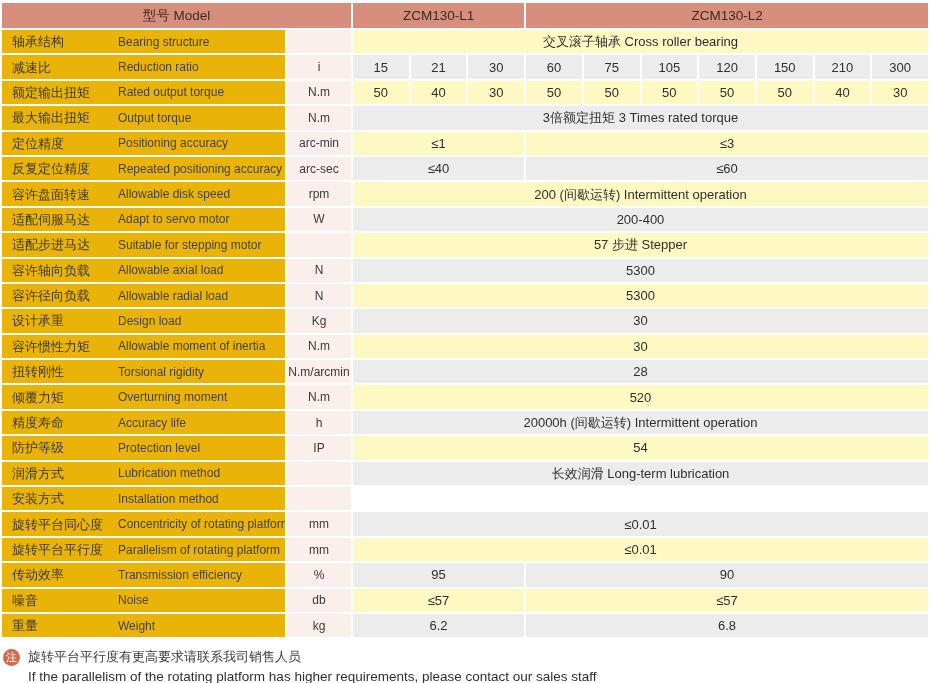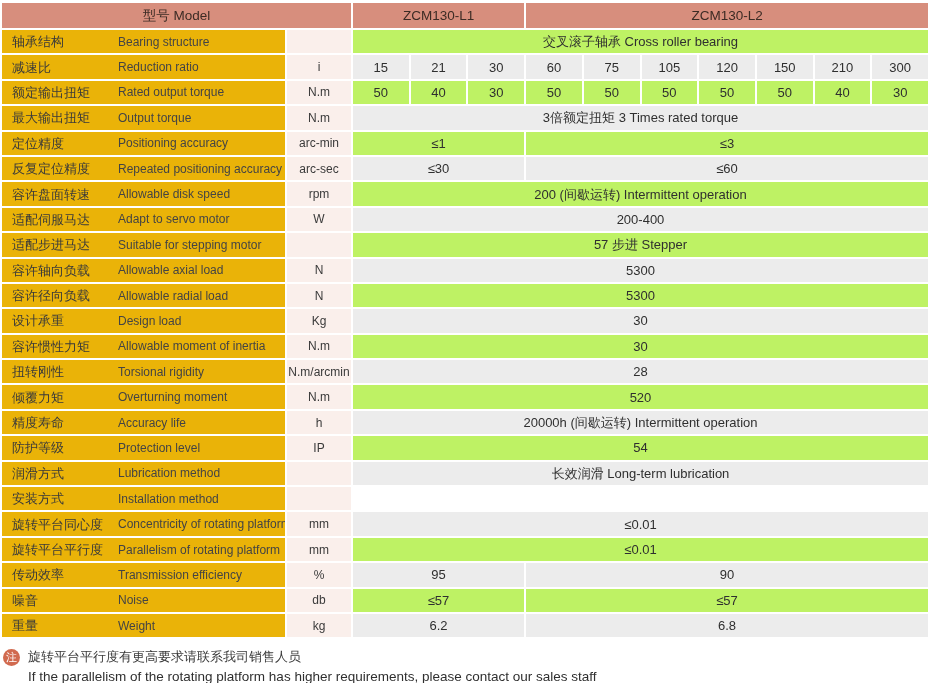--- a/index.html
+++ b/index.html
@@ -42,21 +42,21 @@
   .label-cell {
     background: #eab308;
     justify-content: flex-start;
     padding-left: 10px;
   }
   .label-zh { width: 106px; font-size: 13px; color: #3a3a3a; flex: none; }
   .label-en { flex: 1; font-size: 12px; color: #444444; }
   .unit-cell { background: #faefeb; font-size: 12px; color: #3a3a3a; }
 
   
-  .data-cell { background: #bef264; color: #2f2f2f; }
+  .data-cell { background: #fef9c3; color: #2f2f2f; }
   .data-cell.gray { background: #ececec; }
 
   
   .note {
     display: flex;
     align-items: flex-start;
     gap: 8px;
     margin-top: 11px;
     padding-left: 1px;
   }
@@ -130,21 +130,21 @@
         <div class="label-en">Positioning accuracy</div>
       </div>
       <div class="cell unit-cell">arc-min</div>
       <div class="cell data-cell" style="grid-column: span 3;">≤1</div>
       <div class="cell data-cell" style="grid-column: span 7;">≤3</div>
       <div class="cell label-cell">
         <div class="label-zh">反复定位精度</div>
         <div class="label-en">Repeated positioning accuracy</div>
       </div>
       <div class="cell unit-cell">arc-sec</div>
-      <div class="cell data-cell gray" style="grid-column: span 3;">≤30</div>
+      <div class="cell data-cell gray" style="grid-column: span 3;">≤40</div>
       <div class="cell data-cell gray" style="grid-column: span 7;">≤60</div>
       <div class="cell label-cell">
         <div class="label-zh">容许盘面转速</div>
         <div class="label-en">Allowable disk speed</div>
       </div>
       <div class="cell unit-cell">rpm</div>
       <div class="cell data-cell" style="grid-column: span 10;">200 (间歇运转) Intermittent operation</div>
       <div class="cell label-cell">
         <div class="label-zh">适配伺服马达</div>
         <div class="label-en">Adapt to servo motor</div>

